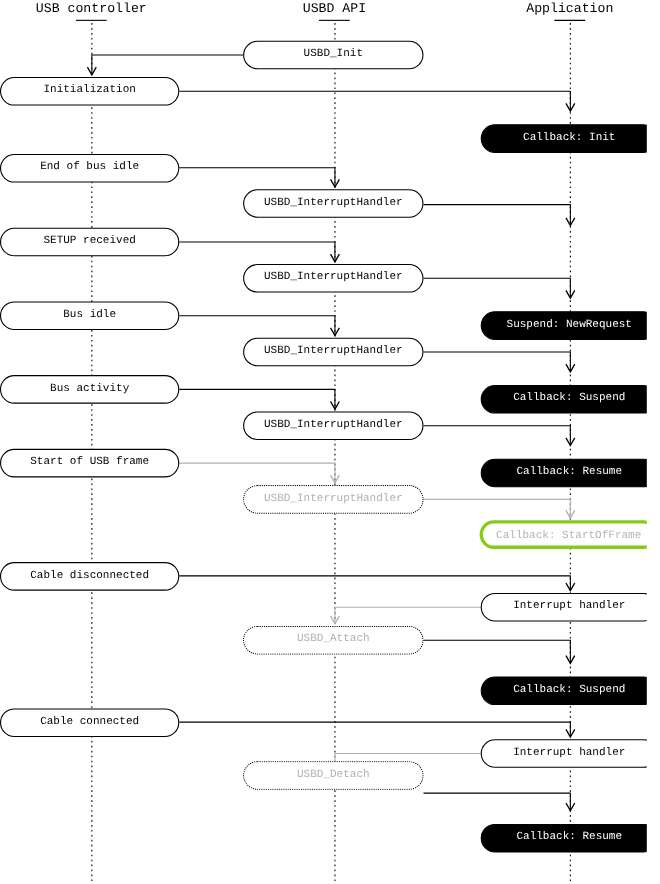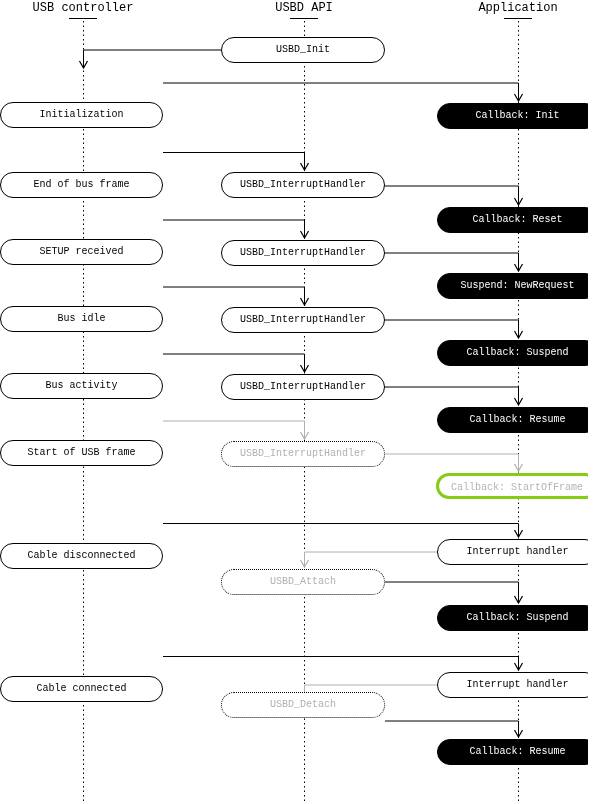--- a/index.html
+++ b/index.html
@@ -4,24 +4,24 @@
 <style>
   html,body{margin:0;padding:0;background:#fff;}
   .diagram{position:relative;width:588px;height:804px;background:#fff;overflow:hidden;
            font-family:"Liberation Mono","DejaVu Sans Mono",monospace;}
   svg.layer{position:absolute;left:0;top:0;z-index:1;}
   .col-label{position:absolute;top:1px;transform:translateX(-50%);font-size:12px;color:#000;
              white-space:nowrap;z-index:2;}
   .box{position:absolute;box-sizing:border-box;height:26px;border:1px solid #000;
        border-radius:13px;background:#fff;color:#000;font-size:10px;line-height:24px;
        text-align:center;white-space:nowrap;overflow:hidden;z-index:2;}
-  .event{left:0;width:163px;margin-top:32px;}
+  .event{left:0;width:163px;}
   .api{left:221px;width:164px;}
   .rightcol{left:437px;width:161px;}
-  .cb{left:437px;width:161px;background:#000;border-color:#000;color:#fff;}
+  .cb{left:437px;width:161px;background:#000;border-color:#000;color:#fff;margin-top:10px;}
   .inactive-dotted{border:1px dotted #000;color:#b0b0b0;}
   .inactive-pill{left:436px;width:162px;border:3px solid #84cc16;color:#b4b4b4;}
 </style>
 </head>
 <body>
 
 <div class="diagram">
 
   <svg class="layer" width="600" height="804">
     <defs>
@@ -66,23 +66,22 @@
   </svg>
 
   <div class="col-label" style="left:83px">USB controller</div>
   <div class="col-label" style="left:304px">USBD API</div>
   <div class="col-label" style="left:518px">Application</div>
 
   <div class="box api" style="top:37px">USBD_Init</div>
   <div class="box event" style="top:70px">Initialization</div>
   <div class="box cb" style="top:103px">Callback: Init</div>
 
-  <div class="box event" style="top:140px">End of bus frame</div>
+  <div class="box event" style="top:140px">End of bus idle</div>
   <div class="box api" style="top:172px">USBD_InterruptHandler</div>
-  <div class="box cb" style="top:207px">Callback: Reset</div>
 
   <div class="box event" style="top:207px">SETUP received</div>
   <div class="box api" style="top:240px">USBD_InterruptHandler</div>
   <div class="box cb" style="top:273px">Suspend: NewRequest</div>
 
   <div class="box event" style="top:274px">Bus idle</div>
   <div class="box api" style="top:307px">USBD_InterruptHandler</div>
   <div class="box cb" style="top:340px">Callback: Suspend</div>
 
   <div class="box event" style="top:341px">Bus activity</div>

